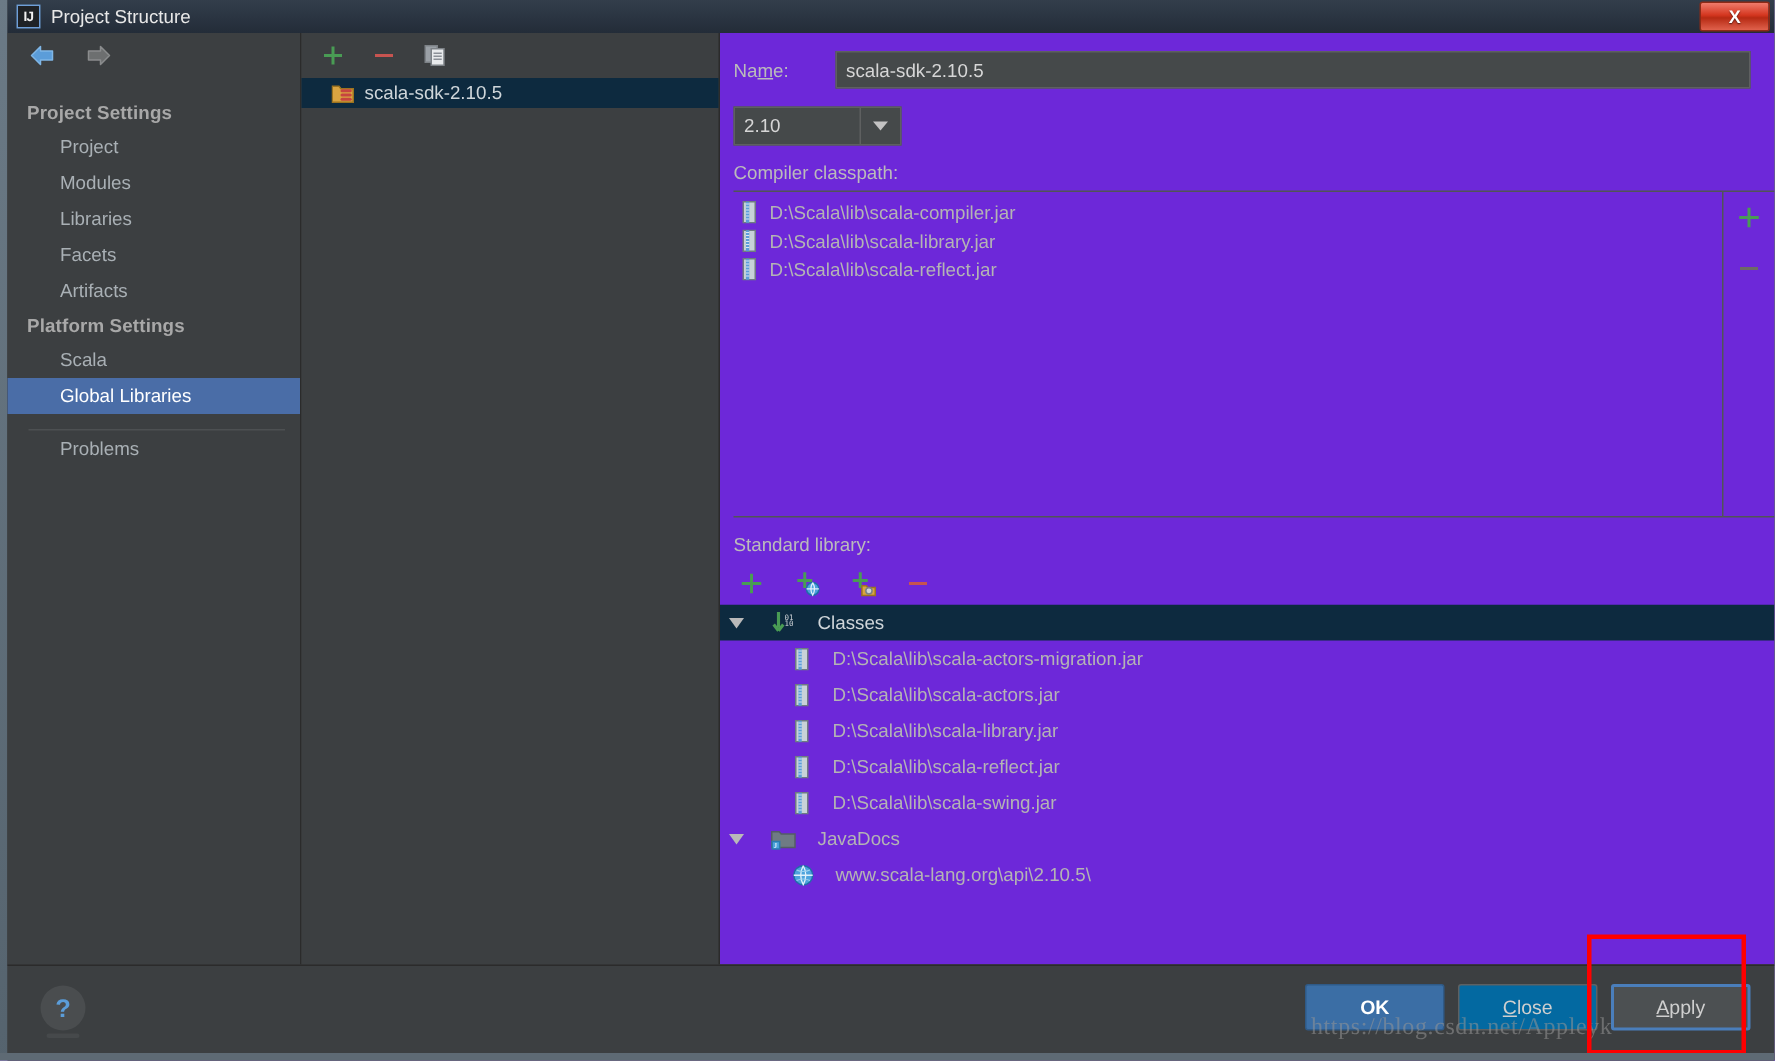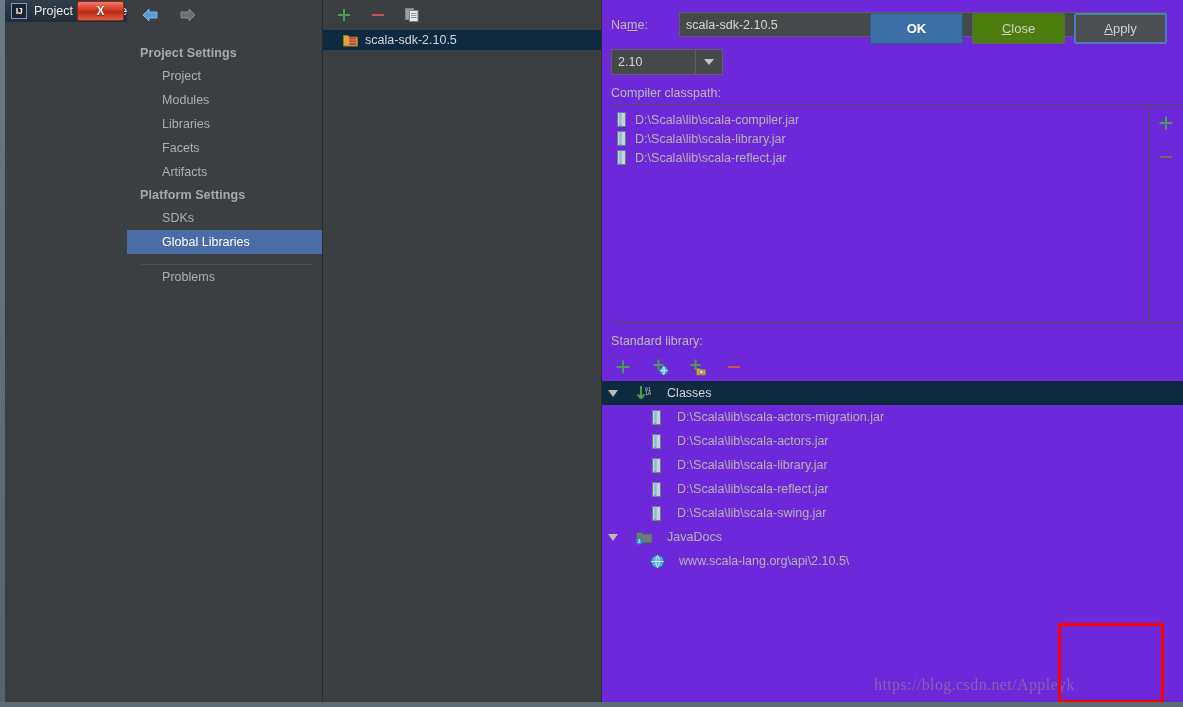--- a/index.html
+++ b/index.html
@@ -10,21 +10,21 @@
   }
   body {
     background: linear-gradient(125deg, #6b7a86 0%, #55636e 30%, #7d8a94 60%, #49555f 100%);
     position: relative;
   }
 
   
   #window {
     position: absolute; left: 5px; top: 0; width: 1178px; height: 707px;
     background: #3c3f41;
-    display: flex; flex-direction: row;
+    display: flex; flex-direction: column;
   }
 
   
   #titlebar {
     height: 22px; flex: none; position: relative;
     background: linear-gradient(180deg, #333e4b 0%, #2a3441 55%, #232c38 100%);
     display: flex; align-items: center;
   }
   #titlebar-left { display: flex; align-items: center; gap: 7px; padding-left: 6px; }
   .ij-logo {
@@ -167,21 +167,21 @@
   .dlg-btn {
     width: 93px; height: 31px; font-size: 13px;
     font-family: "Liberation Sans", sans-serif; cursor: pointer;
     display: flex; align-items: center; justify-content: center;
     border-radius: 2px;
   }
   .dlg-btn u { text-decoration: underline; }
   .btn-default {
     background: #3b6ea5; border: 1px solid #2f5a87; color: #ffffff; font-weight: bold;
   }
-  .btn-normal { background: #4d7c0f; border: 1px solid #5d6163; color: #cfcfcf; }
+  .btn-normal { background: #0369a1; border: 1px solid #5d6163; color: #cfcfcf; }
   .btn-focus {
     background: #4c5052; border: 2px solid #4a7ebb; color: #cfcfcf;
   }
   #apply-wrap { position: relative; }
 
   
   #annot {
     position: absolute; left: 1058px; top: 623px; width: 106px; height: 80px;
     border: 3px solid #ff0000; pointer-events: none; z-index: 40;
   }
@@ -235,21 +235,21 @@
       <div id="sidebar-list">
 
         <div class="side-group">Project Settings</div>
         <div class="side-item">Project</div>
         <div class="side-item">Modules</div>
         <div class="side-item">Libraries</div>
         <div class="side-item">Facets</div>
         <div class="side-item">Artifacts</div>
 
         <div class="side-group">Platform Settings</div>
-        <div class="side-item">SDKs</div>
+        <div class="side-item">Scala</div>
         <div class="side-item selected">Global Libraries</div>
 
         <div class="side-sep"></div>
         <div class="side-item">Problems</div>
       </div>
     </div>
 
     <div id="libcol">
       <div id="lib-toolbar">
         <div class="tb-ico">

